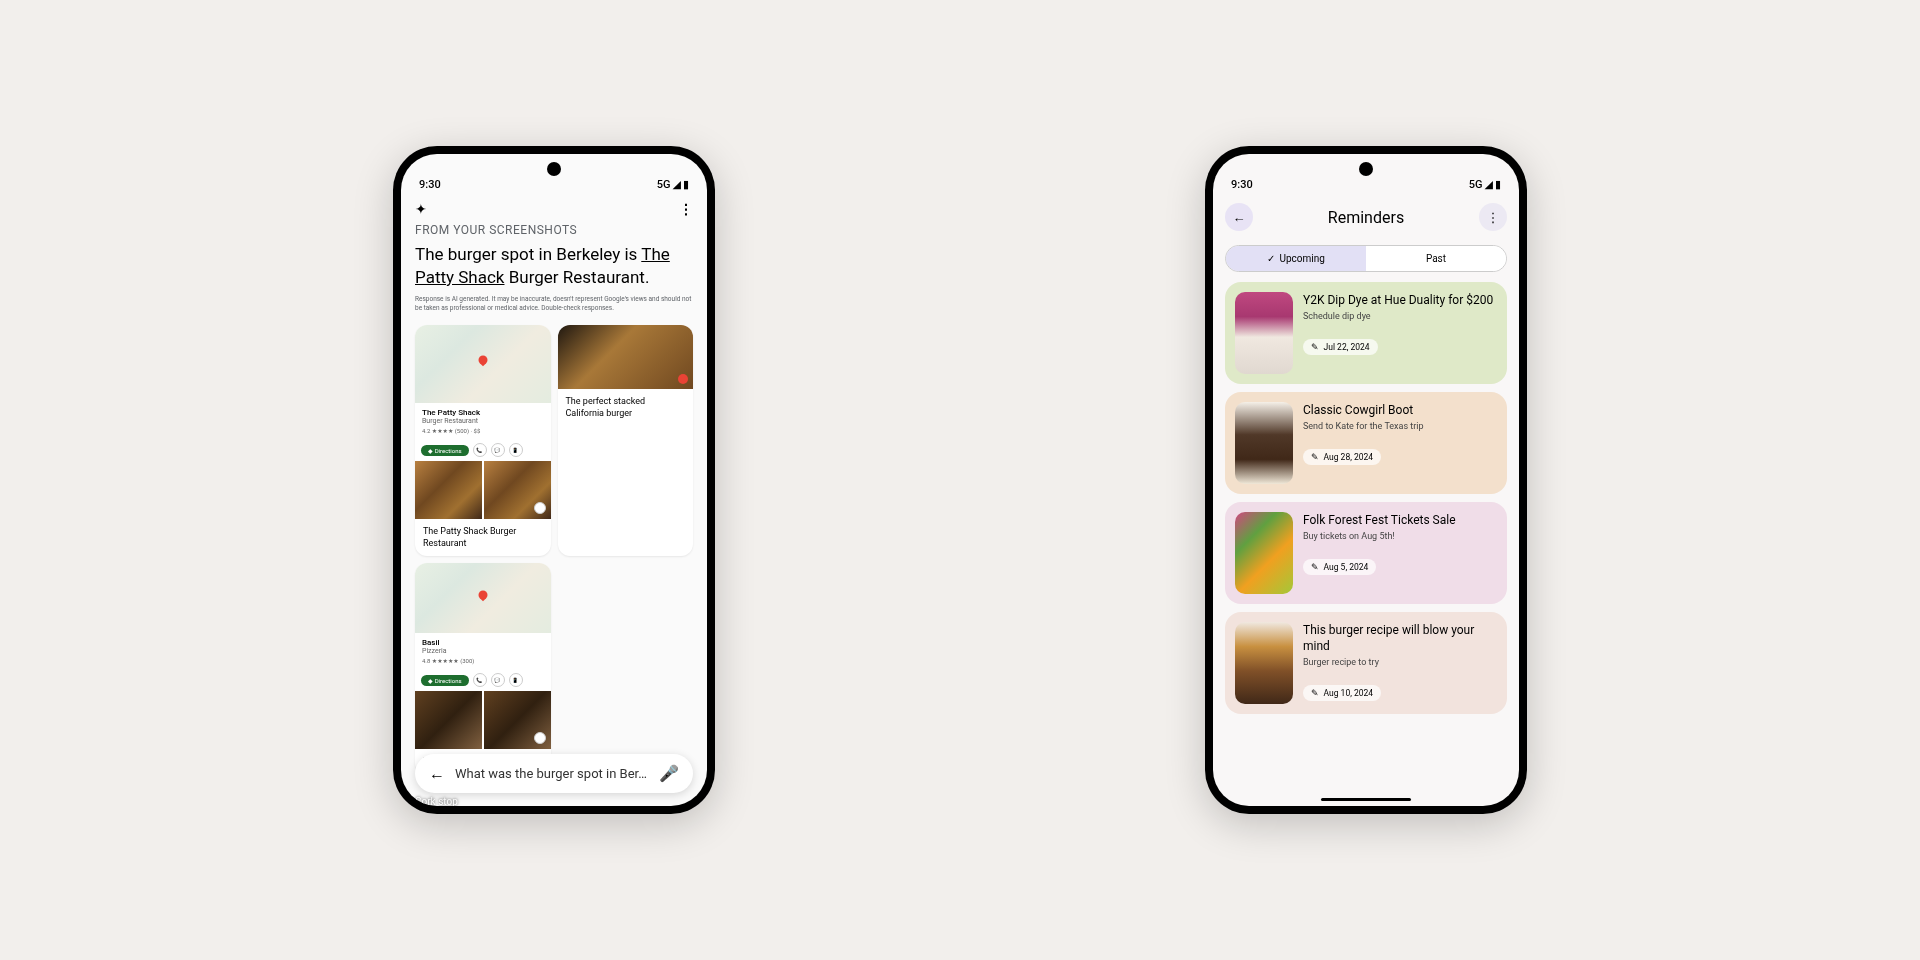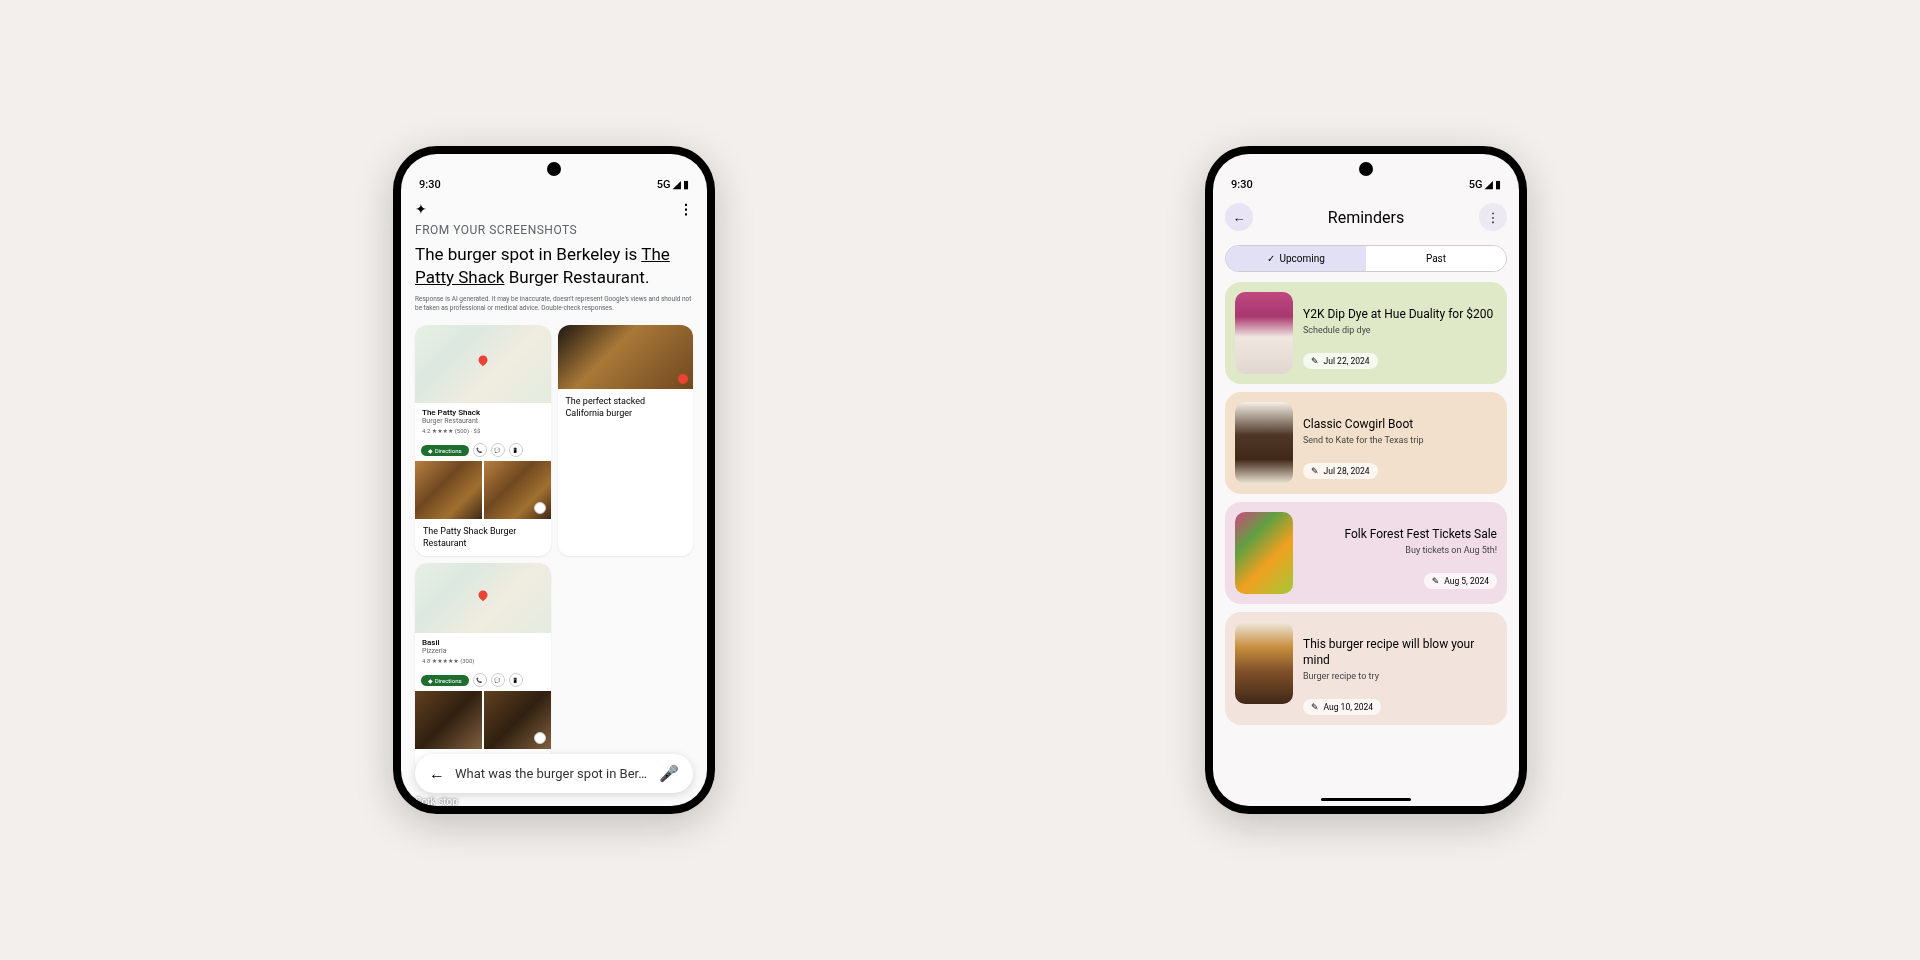--- a/index.html
+++ b/index.html
@@ -291,21 +291,21 @@
 }
 .reminder {
   border-radius: 16px;
   padding: 10px;
   display: flex;
   gap: 10px;
   align-items: flex-start;
 }
 .r-green { background: #dfe9c8; }
 .r-peach { background: #f3e0cc; }
-.r-pink { background: #f0dde8; text-align: right; }
+.r-pink { background: #f0dde8; }
 .r-blush { background: #f2e3dd; }
 .rem-img {
   width: 58px;
   height: 82px;
   border-radius: 10px;
   background: #ddd;
   flex-shrink: 0;
   position: relative;
   overflow: hidden;
 }
@@ -316,21 +316,20 @@
   background: linear-gradient(180deg, #f5f0e8 0%, #503828 40%, #402818 70%, #f0e8d8 100%);
 }
 .rem-img.fest {
   background: linear-gradient(135deg, #d04880 0%, #60a040 30%, #f0a020 60%, #a4c838 100%);
 }
 .rem-img.burger {
   background: linear-gradient(180deg, #f0e8e0 0%, #c89040 30%, #805028 60%, #402818 100%);
 }
 .rem-body {
   flex: 1;
-  margin-top: 14px;
 }
 .rem-title {
   font-size: 12px;
   font-weight: 400;
   line-height: 1.35;
   margin-bottom: 3px;
 }
 .rem-sub {
   font-size: 9px;
   color: #444;
@@ -488,21 +487,21 @@
           </div>
         </div>
       </div>
       <div class="reminder r-peach">
         <div class="rem-img boots"></div>
         <div class="rem-body">
           <div class="rem-title">Classic Cowgirl Boot</div>
           <div class="rem-sub">Send to Kate for the Texas trip</div>
           <div class="rem-date">
             <span class="rem-edit-icon">✎</span>
-            <span>Jul 28, 2024</span>
+            <span>Aug 28, 2024</span>
           </div>
         </div>
       </div>
       <div class="reminder r-pink">
         <div class="rem-img fest"></div>
         <div class="rem-body">
           <div class="rem-title">Folk Forest Fest Tickets Sale</div>
           <div class="rem-sub">Buy tickets on Aug 5th!</div>
           <div class="rem-date">
             <span class="rem-edit-icon">✎</span>

